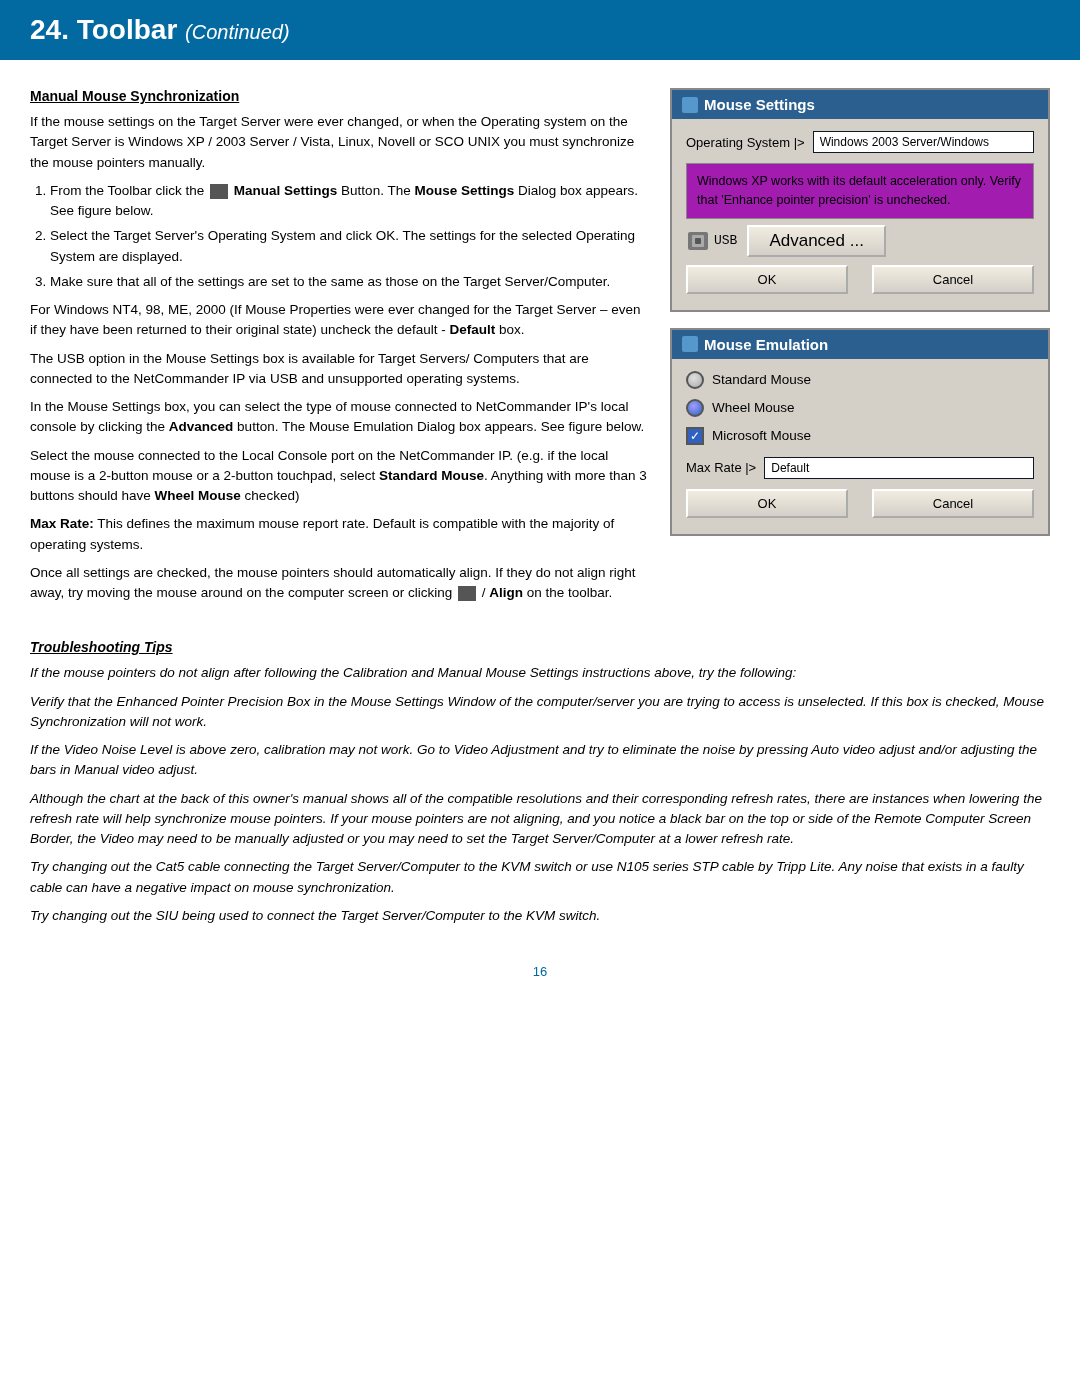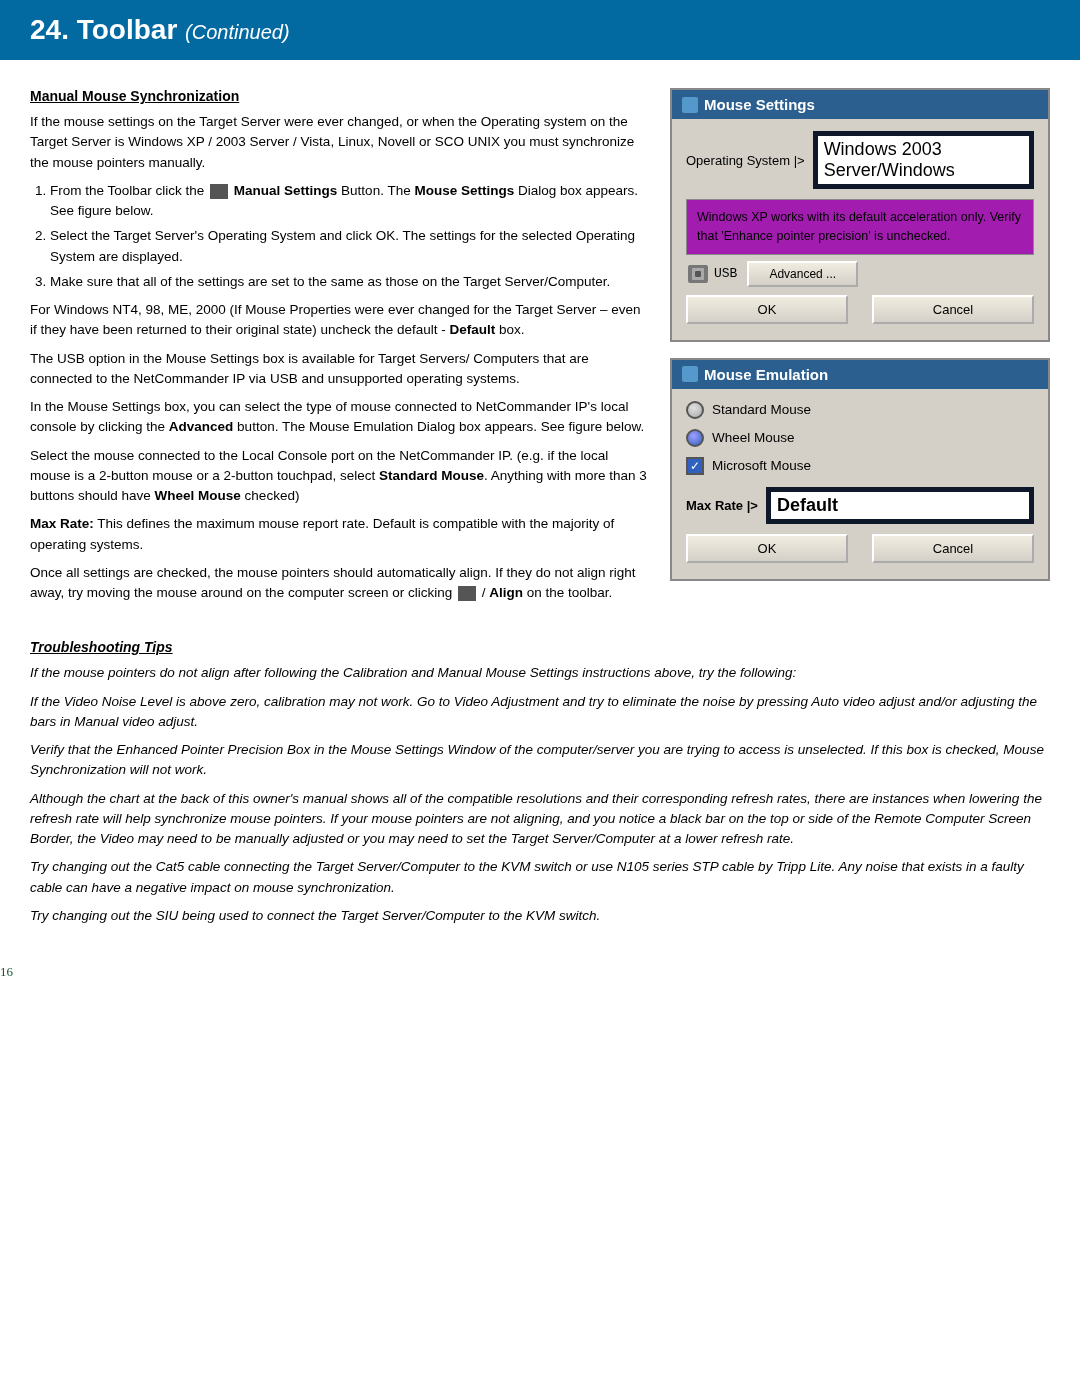--- a/index.html
+++ b/index.html
@@ -108,23 +108,23 @@
       gap: 8px;
     }
 
     .dialog-label {
       font-size: 13px;
       white-space: nowrap;
     }
 
     .dialog-field {
       background: #ffffff;
-      border: 5px solid #0f172a;
+      border: 1px solid #0f172a;
       padding: 3px 6px;
-      font-size: 18px;
+      font-size: 12px;
       flex: 1;
     }
 
     .dialog-info-box {
       border: 1px solid #888;
       background: #a21caf;
       padding: 8px 10px;
       font-size: 12.5px;
       line-height: 1.5;
       margin-bottom: 6px;
@@ -149,21 +149,21 @@
       align-items: center;
       gap: 4px;
       font-size: 13px;
       font-family: Liberation Mono, monospace;
     }
 
     .win-button {
       background: linear-gradient(to bottom, #f0ece0, #d4d0c8);
       border: 2px outset #ffffff;
       padding: 4px 20px;
-      font-size: 12px;
+      font-size: 17px;
       cursor: pointer;
       min-width: 70px;
       text-align: right;
     }
 
     .win-button-wide {
       flex: 1;
       text-align: center;
       background: linear-gradient(to bottom, #f0ece0, #d4d0c8);
       border: 2px outset #ffffff;
@@ -214,24 +214,24 @@
     }
 
     .troubleshooting-title {
       font-weight: bold;
       font-size: 14px;
       margin-bottom: 8px;
       text-decoration: underline;
     }
 
     .page-number {
+      text-align: center;
       font-size: 13px;
       padding: 10px 0;
-      color: #14532d;
-      font-family: Liberation Serif, serif;
+      color: #0369a1;
     }
 
     
     .title-icon {
       width: 16px;
       height: 16px;
       background: #5599cc;
       border-radius: 2px;
       display: inline-block;
     }
@@ -327,41 +327,41 @@
         <div class="radio-row">
           <span class="radio-circle selected"></span>
           <span>Wheel Mouse</span>
         </div>
 
         <div class="radio-row">
           <span class="checkbox-box">✓</span>
           <span>Microsoft Mouse</span>
         </div>
 
-        <div class="dialog-row" style="margin-top:12px;font-weight:bold;">
+        <div class="dialog-row" style="margin-top:12px;">
           <span class="dialog-label">Max Rate |&gt;</span>
           <div class="dialog-field">Default</div>
         </div>
 
         <div class="dialog-button-row" style="margin-top:10px;">
           <button class="win-button-wide">OK</button>
           <button class="win-button-wide">Cancel</button>
         </div>
       </div>
     </div>
 
   </div>
 </div>
 
 <div class="bottom-section">
 
   <div class="troubleshooting-title">Troubleshooting Tips</div>
 
   <p>If the mouse pointers do not align after following the Calibration and Manual Mouse Settings instructions above, try the following:</p>
+  <p>Verify that the Enhanced Pointer Precision Box in the Mouse Settings Window of the computer/server you are trying to access is unselected. If this box is checked, Mouse Synchronization will not work.</p>
   <p>If the Video Noise Level is above zero, calibration may not work. Go to Video Adjustment and try to eliminate the noise by pressing Auto video adjust and/or adjusting the bars in Manual video adjust.</p>
-  <p>Verify that the Enhanced Pointer Precision Box in the Mouse Settings Window of the computer/server you are trying to access is unselected. If this box is checked, Mouse Synchronization will not work.</p>
   <p>Although the chart at the back of this owner's manual shows all of the compatible resolutions and their corresponding refresh rates, there are instances when lowering the refresh rate will help synchronize mouse pointers. If your mouse pointers are not aligning, and you notice a black bar on the top or side of the Remote Computer Screen Border, the Video may need to be manually adjusted or you may need to set the Target Server/Computer at a lower refresh rate.</p>
   <p>Try changing out the Cat5 cable connecting the Target Server/Computer to the KVM switch or use N105 series STP cable by Tripp Lite. Any noise that exists in a faulty cable can have a negative impact on mouse synchronization.</p>
   <p>Try changing out the SIU being used to connect the Target Server/Computer to the KVM switch.</p>
 
 </div>
 
 <div class="page-number">16</div>
 
 </body></html>

